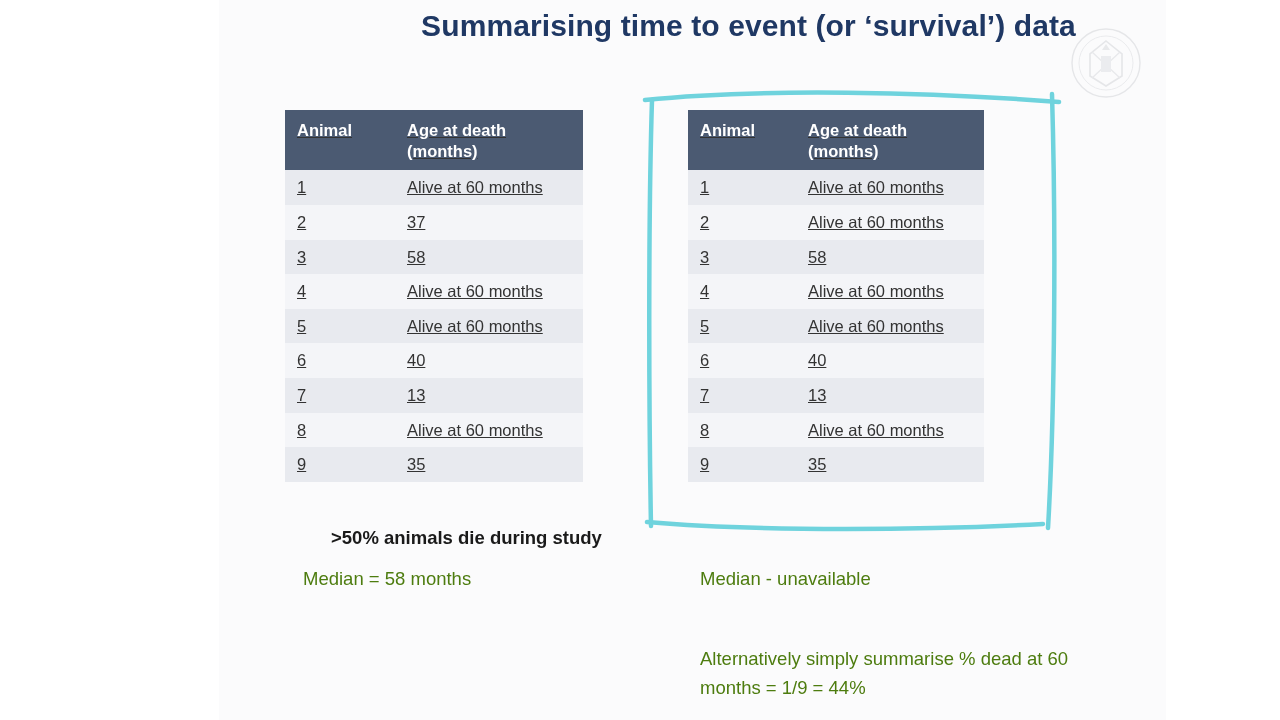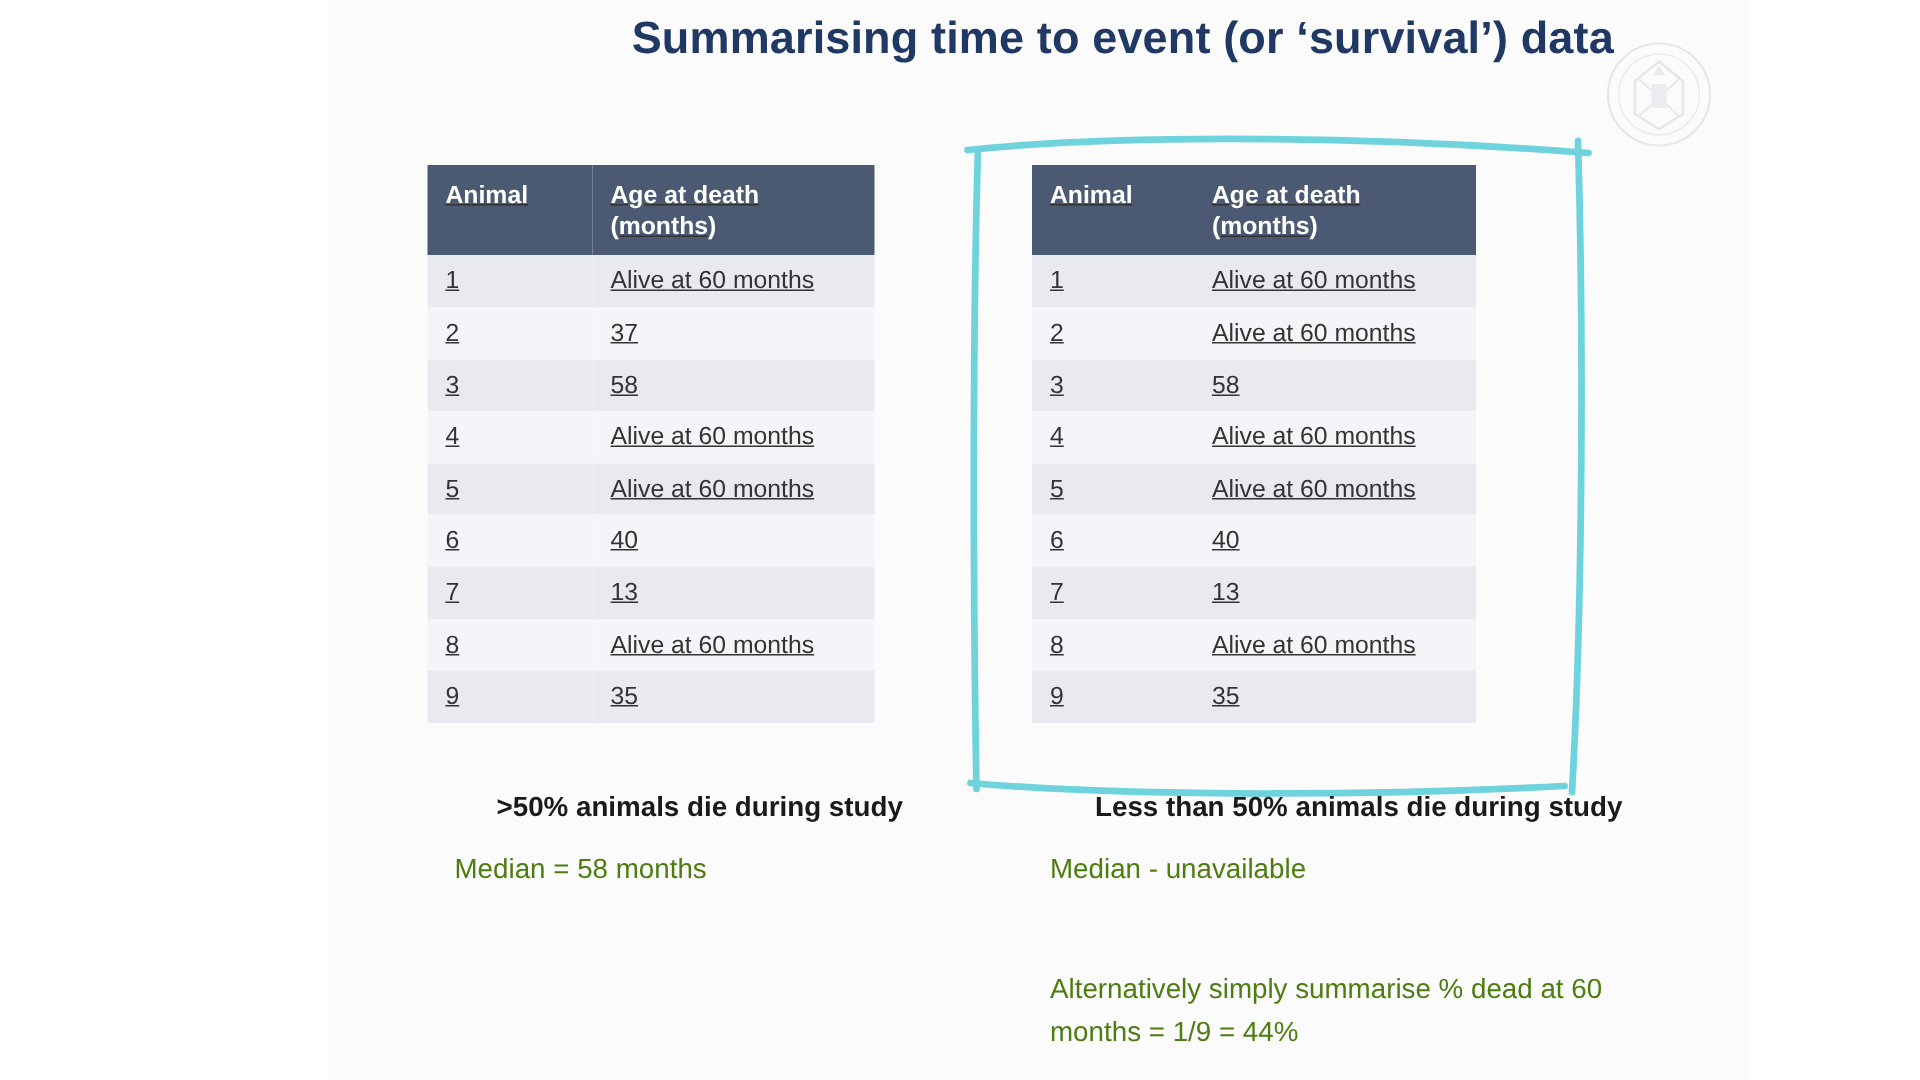--- a/index.html
+++ b/index.html
@@ -241,17 +241,16 @@
       <path d="M20 448 C 18 340, 17 150, 21 22" fill="none" stroke="#6fd3dd" stroke-width="4.5" stroke-linecap="round"></path>
       <path d="M14 22 C 130 10, 300 14, 428 24" fill="none" stroke="#6fd3dd" stroke-width="4.5" stroke-linecap="round"></path>
       <path d="M421 16 C 425 150, 424 330, 417 450" fill="none" stroke="#6fd3dd" stroke-width="4.5" stroke-linecap="round"></path>
       <path d="M16 444 C 130 454, 300 452, 412 446" fill="none" stroke="#6fd3dd" stroke-width="4.5" stroke-linecap="round"></path>
     </svg>
   </div>
 
   <div class="caption-bold" id="left-head">&gt;50% animals die during study</div>
   <div class="caption-text" id="left-note">Median = 58 months</div>
 
-  <div class="caption-bold" id="right-head">Less than 50% animals die during study</div>
   <div class="caption-text" id="right-note1">Median - unavailable</div>
   <div class="caption-text" id="right-note3">Alternatively simply summarise % dead at 60 months = 1/9 = 44%</div>
 
 </div>
 
 </body></html>

